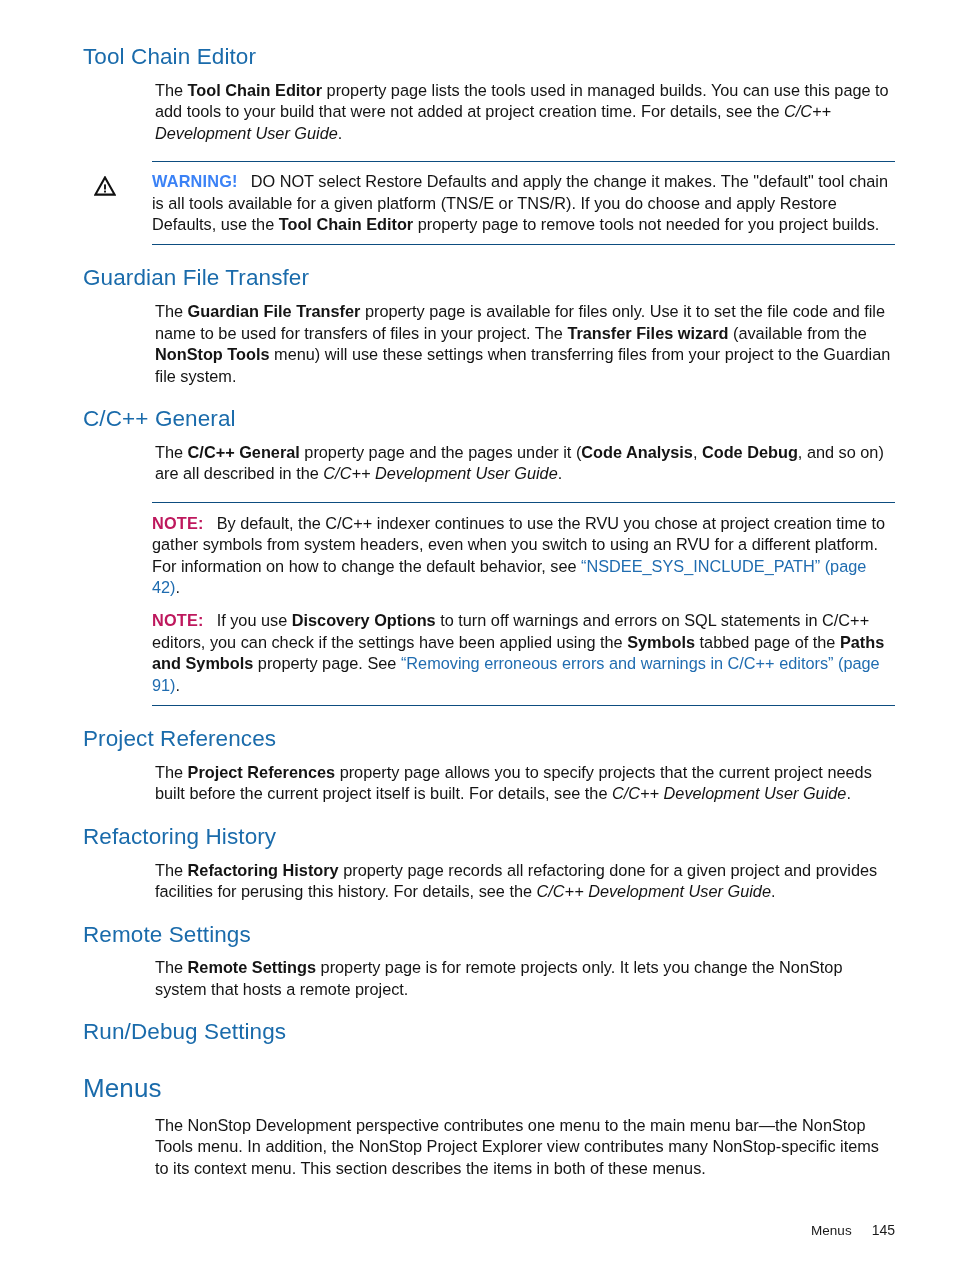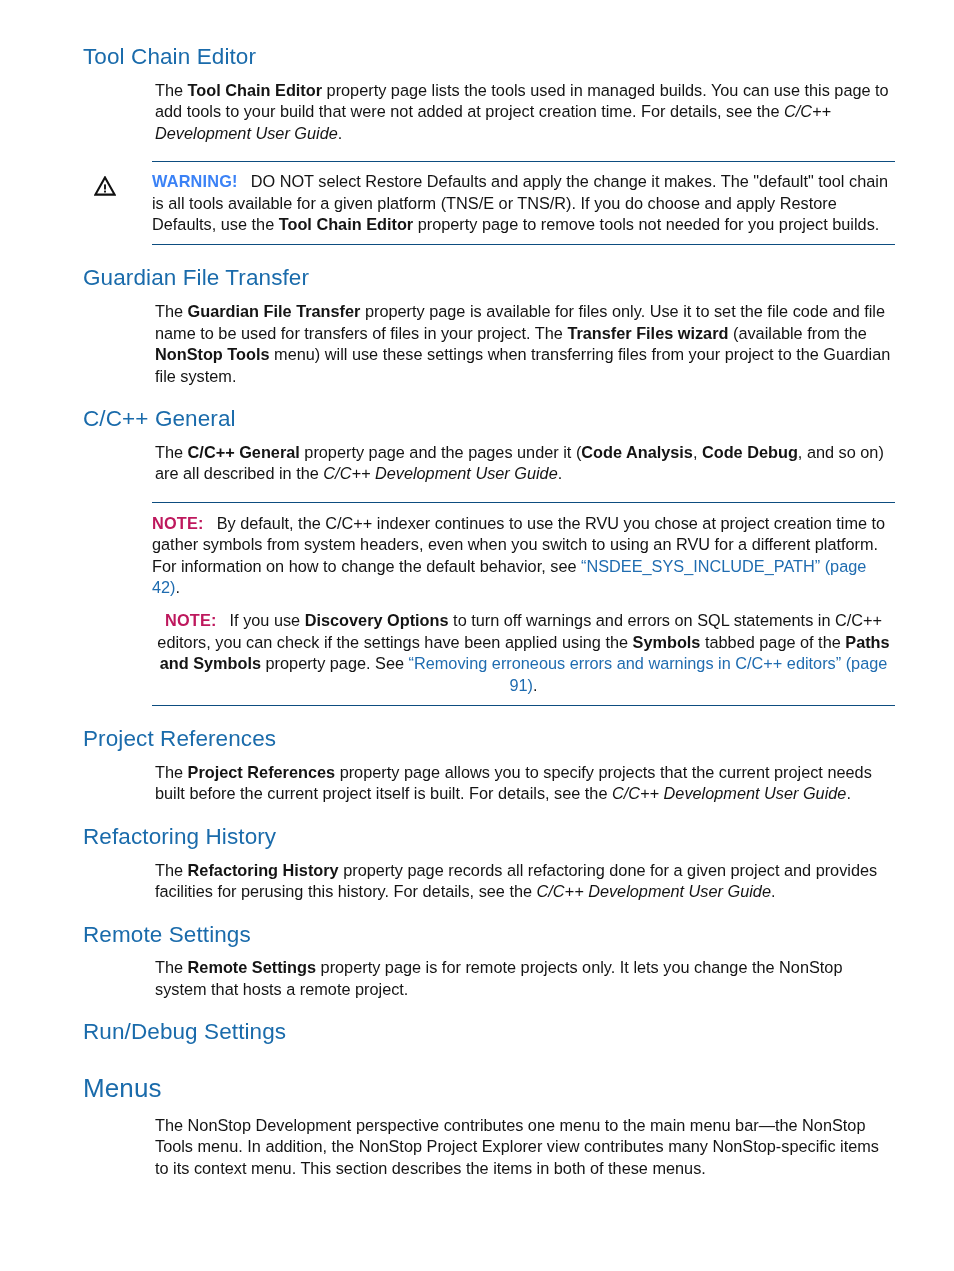--- a/index.html
+++ b/index.html
@@ -89,21 +89,21 @@
     width: 22px;
     height: 20px;
   }
   .admon-icon svg { display: block; }
   .admon p {
     font-size: 16.3px;
     line-height: 1.315;
     margin: 0;
     color: #141414;
   }
-  .admon p + p { margin-top: 12px; text-align: center; }
+  .admon p + p { margin-top: 12px; }
   .lbl-warning {
     color: #3b82f6;
     font-weight: bold;
     letter-spacing: 0.2px;
   }
   .lbl-note {
     color: #be185d;
     font-weight: bold;
     letter-spacing: 0.2px;
   }
@@ -212,13 +212,16 @@
     <div class="sp-body-h"></div>
 
     <h1 class="sec-title">Menus</h1>
     <div class="sp-h1-body"></div>
     <div class="body-block">
       <p class="body">The NonStop Development perspective contributes one menu to the main menu bar—the NonStop Tools menu. In addition, the NonStop Project Explorer view contributes many NonStop-specific items to its context menu. This section describes the items in both of these menus.</p>
     </div>
 
   </div>
 
+  <div class="footer">
+    <span>Menus</span><span class="fnum">145</span>
+  </div>
 </div>
 
 </body></html>

